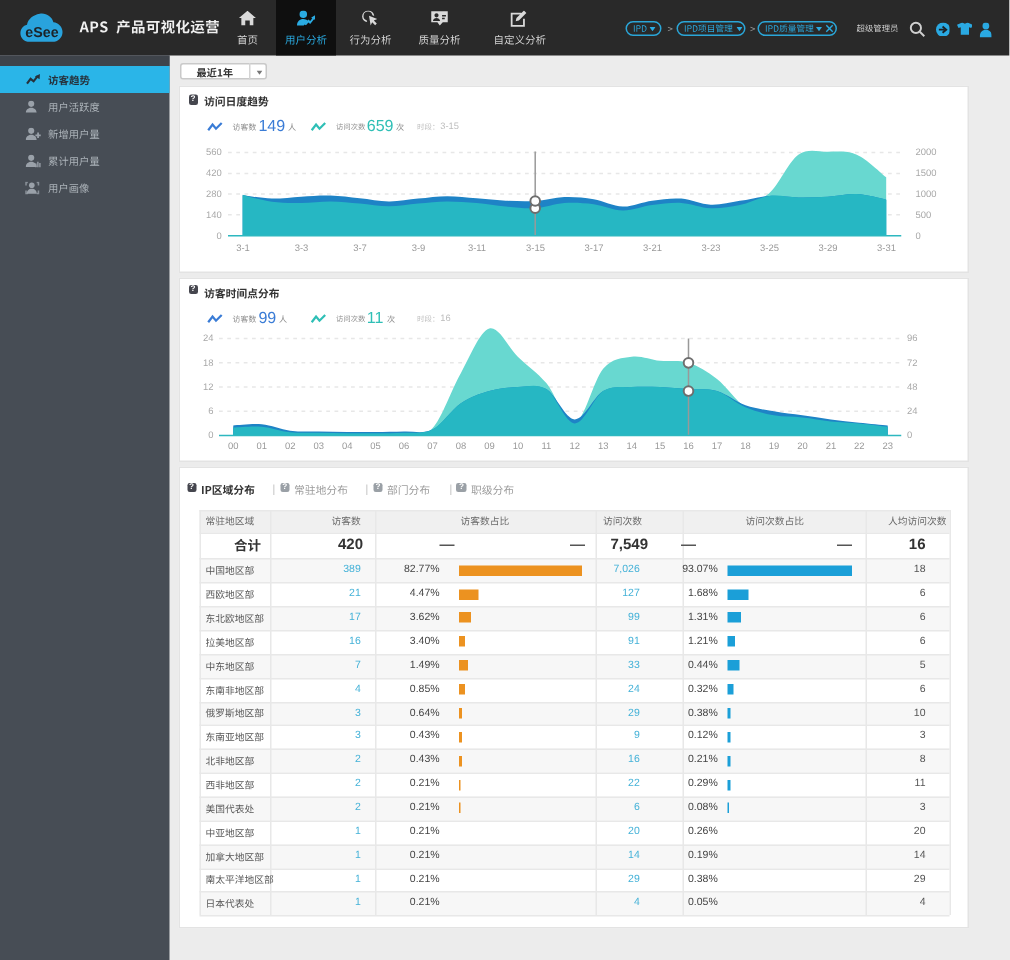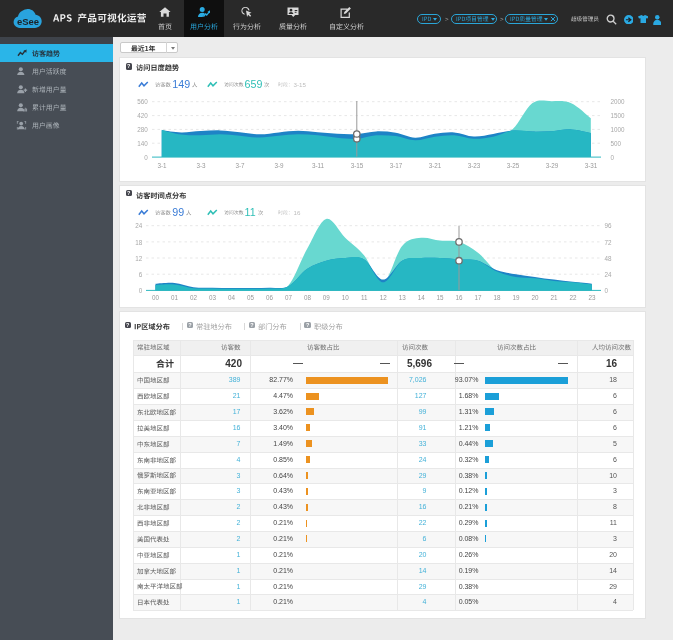--- a/index.html
+++ b/index.html
@@ -610,21 +610,21 @@
     <use href="#g58" x="4000"></use>
     <use href="#g56" x="5000"></use>
   </svg>
 <svg style="position:absolute;left:155.5px;top:358.6px;width:18.00px;height:9.00px;overflow:visible" viewBox="0 -880 2000 1000" fill="#333">
     <use href="#g83" x="0"></use>
     <use href="#g84" x="1000"></use>
   </svg>
 <div style="position:absolute;left:192.0px;top:357.7px;width:50px;font-size:10.0px;line-height:11.5px;color:#333;text-align:right;font-weight:bold;letter-spacing:0">420</div>
 <div style="position:absolute;left:292.8px;top:362.6px;width:10.5px;height:1.4px;background:#555"></div>
 <div style="position:absolute;left:379.8px;top:362.6px;width:10.5px;height:1.4px;background:#555"></div>
-<div style="position:absolute;left:372.0px;top:357.7px;width:60px;font-size:10.0px;line-height:11.5px;color:#333;text-align:right;font-weight:bold;letter-spacing:0">5,696</div>
+<div style="position:absolute;left:372.0px;top:357.7px;width:60px;font-size:10.0px;line-height:11.5px;color:#333;text-align:right;font-weight:bold;letter-spacing:0">7,549</div>
 <div style="position:absolute;left:453.8px;top:362.6px;width:10.5px;height:1.4px;background:#555"></div>
 <div style="position:absolute;left:557.8px;top:362.6px;width:10.5px;height:1.4px;background:#555"></div>
 <div style="position:absolute;left:577.0px;top:357.7px;width:40px;font-size:10.0px;line-height:11.5px;color:#333;text-align:right;font-weight:bold;letter-spacing:0">16</div>
 <svg style="position:absolute;left:136.6px;top:377.1px;width:32.50px;height:6.50px;overflow:visible" viewBox="0 -880 5000 1000" fill="#555">
     <use href="#g85" x="0"></use>
     <use href="#g86" x="1000"></use>
     <use href="#g73" x="2000"></use>
     <use href="#g78" x="3000"></use>
     <use href="#g75" x="4000"></use>
   </svg>

